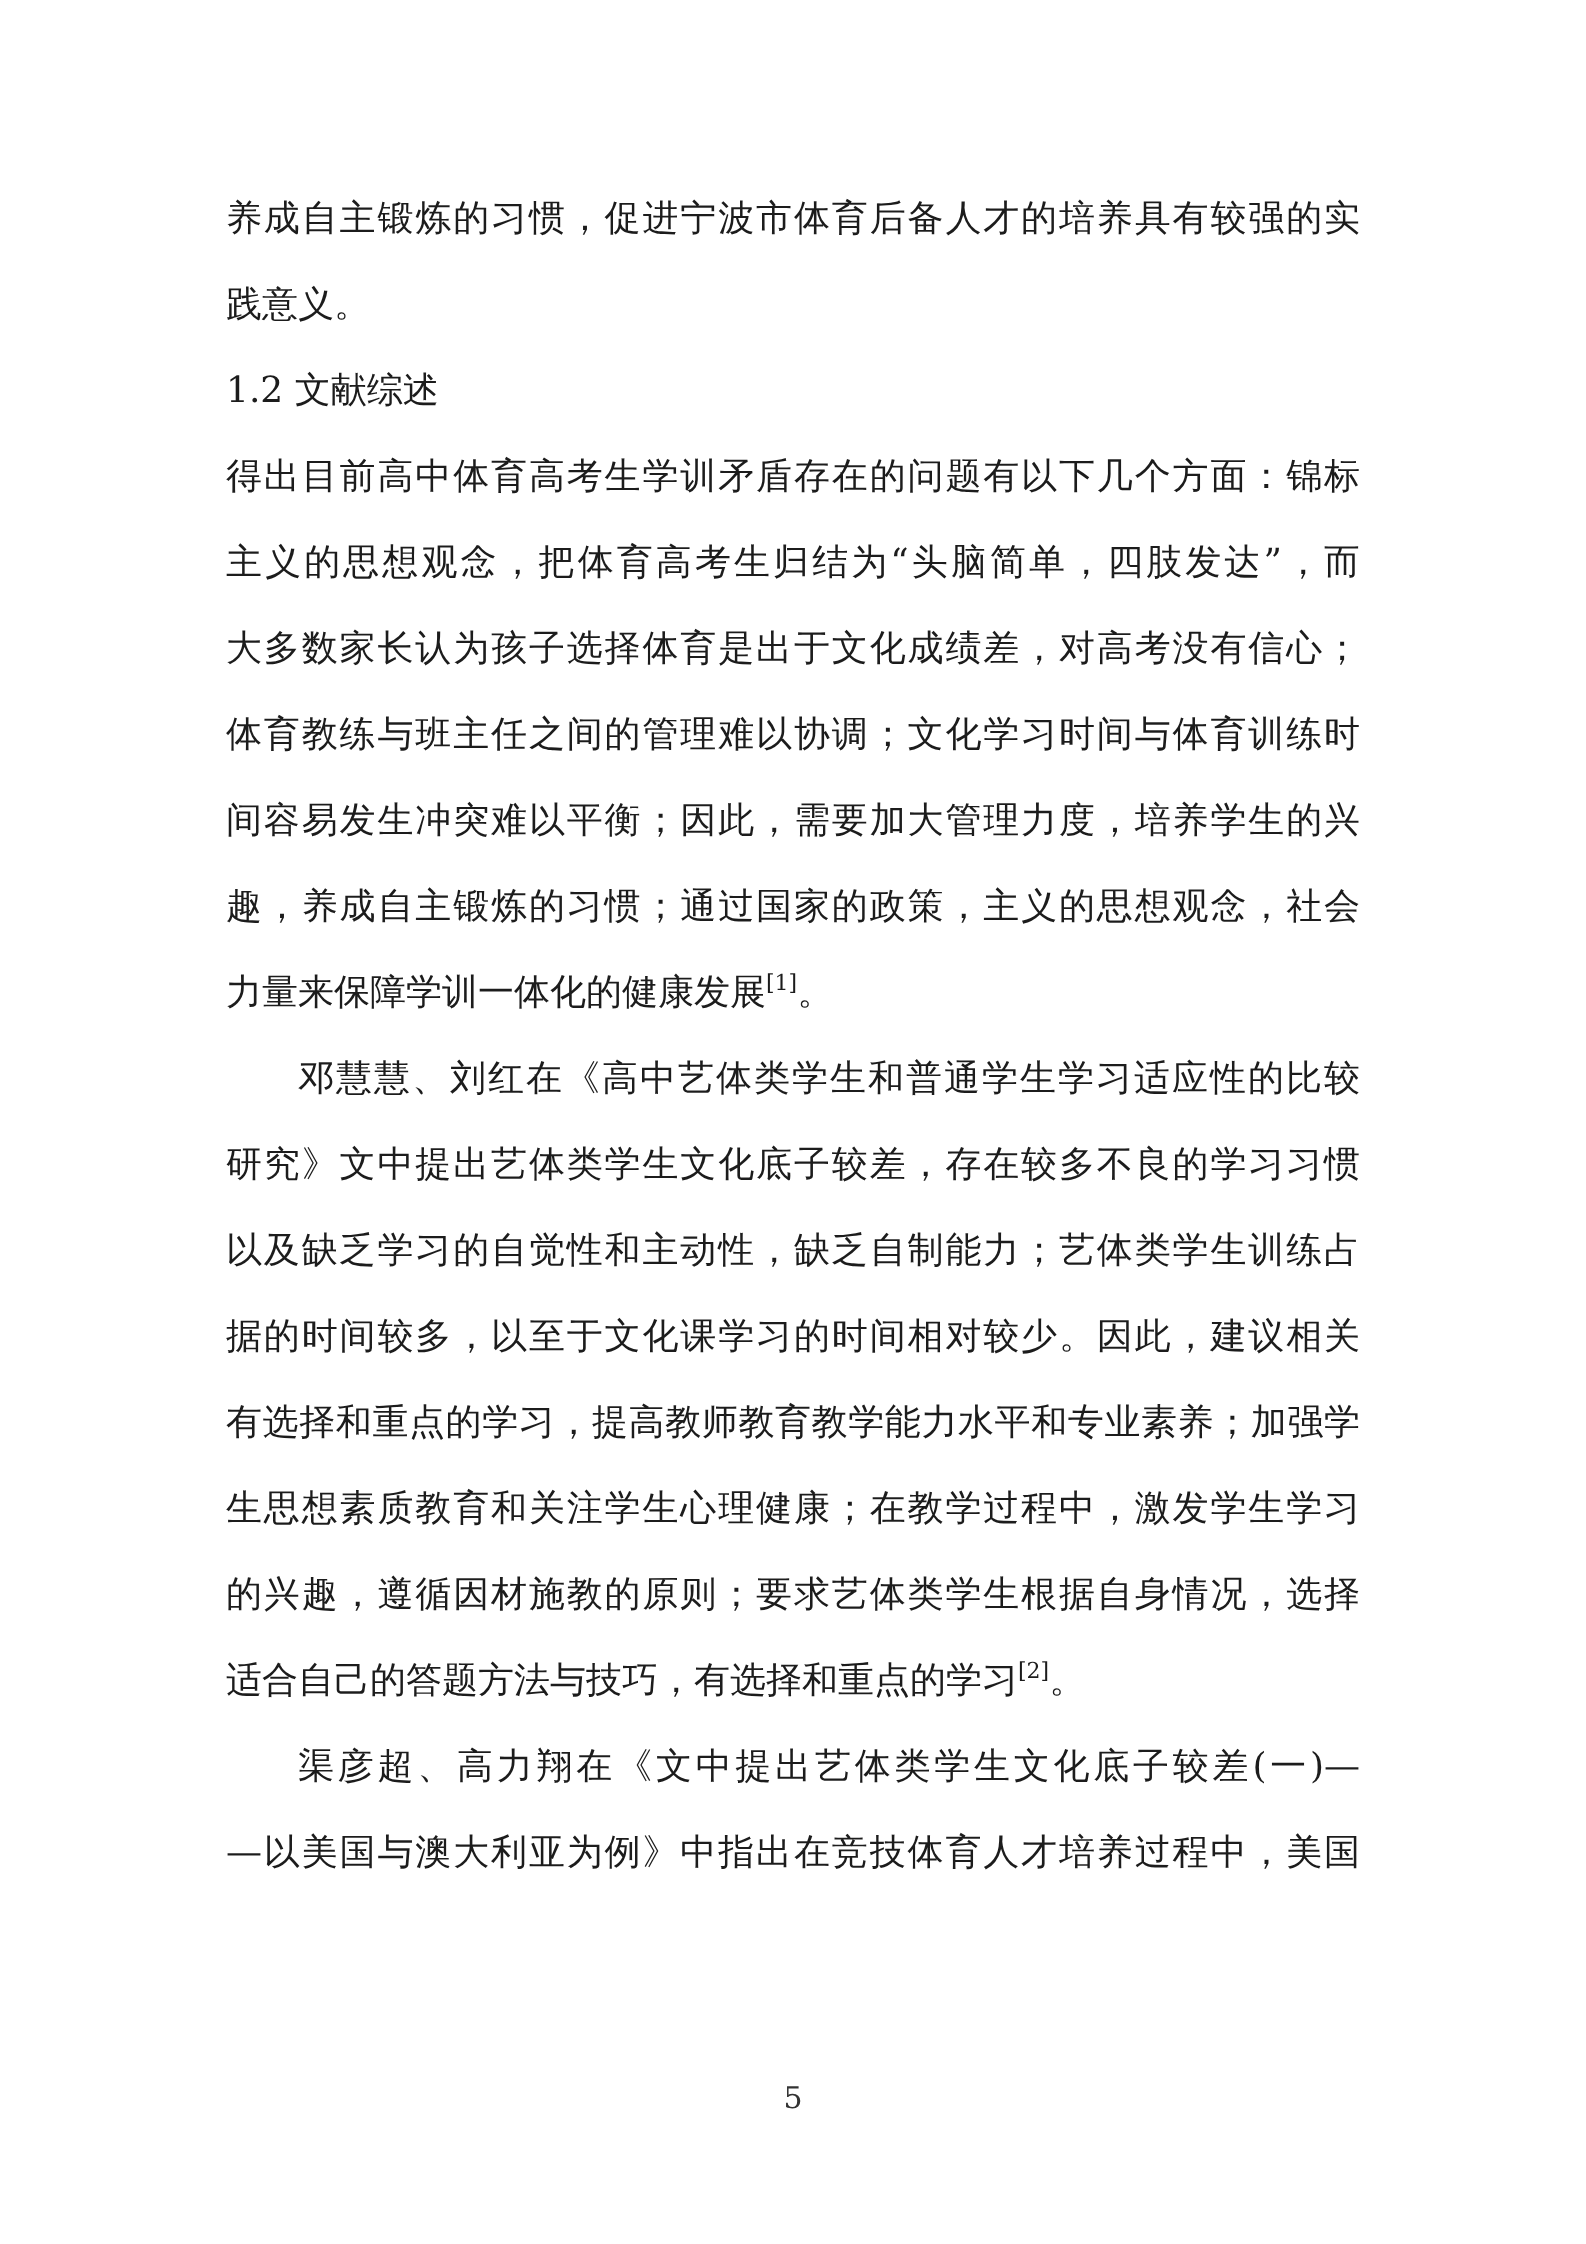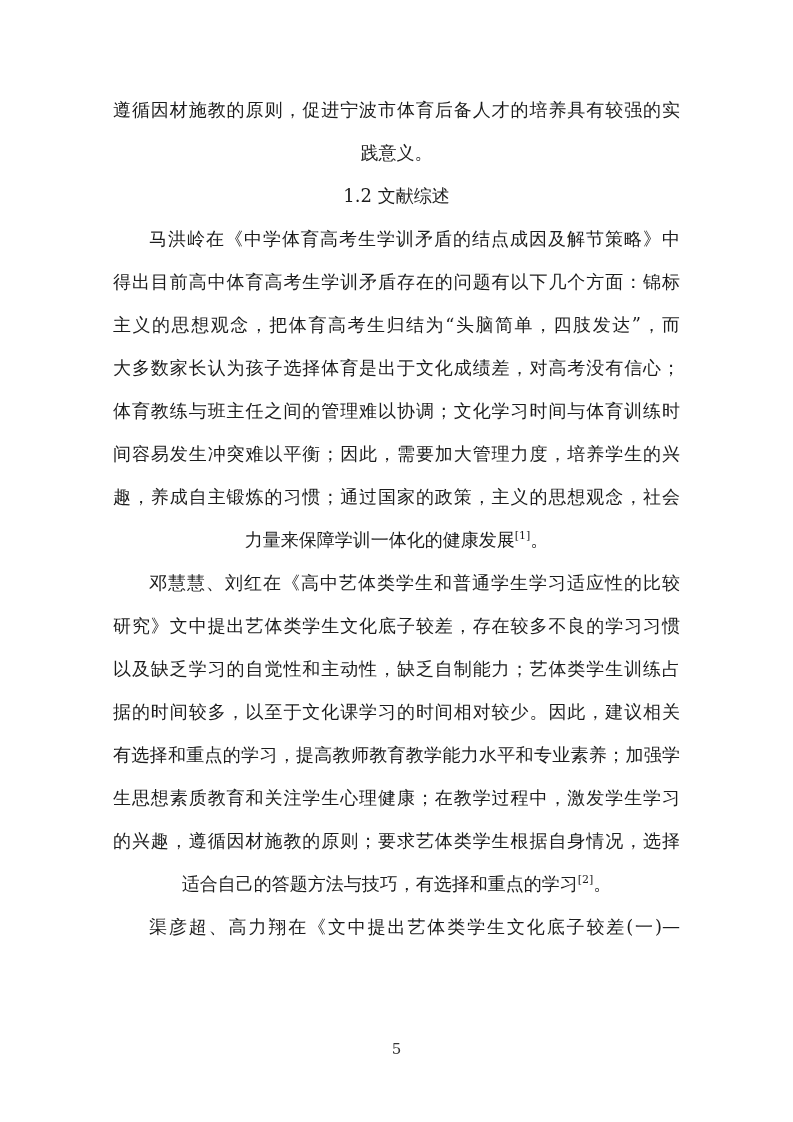--- a/index.html
+++ b/index.html
@@ -24,21 +24,21 @@
     left: 113px;
     top: 88px;
     width: 567px;
     color: #1c1c1c;
   }
   .line {
     height: 43px;
     line-height: 43px;
     font-size: 18px;
     overflow: hidden;
-    text-align: center;
+    text-align: left;
     white-space: normal;
   }
   .line.fill {
     text-align: justify;
     text-align-last: justify;
     text-justify: inter-ideograph;
   }
   .line.indent {
     text-indent: 36px;
   }
@@ -57,35 +57,35 @@
     text-align: center;
     font-size: 15px;
     color: #333333;
   }
 </style>
 </head>
 <body>
 
 <div class="page">
   <div class="content">
-      <div class="line fill"><span>遵循因材施教的原则，促进宁波市体育后备人才的培养具有较强的实</span></div>
+      <div class="line fill"><span>养成自主锻炼的习惯，促进宁波市体育后备人才的培养具有较强的实</span></div>
       <div class="line"><span>践意义。</span></div>
       <div class="line"><span>1.2 文献综述</span></div>
-      <div class="line fill indent"><span>马洪岭在《中学体育高考生学训矛盾的结点成因及解节策略》中</span></div>
       <div class="line fill"><span>得出目前高中体育高考生学训矛盾存在的问题有以下几个方面：锦标</span></div>
       <div class="line fill"><span>主义的思想观念，把体育高考生归结为“头脑简单，四肢发达”，而</span></div>
       <div class="line fill"><span>大多数家长认为孩子选择体育是出于文化成绩差，对高考没有信心；</span></div>
       <div class="line fill"><span>体育教练与班主任之间的管理难以协调；文化学习时间与体育训练时</span></div>
       <div class="line fill"><span>间容易发生冲突难以平衡；因此，需要加大管理力度，培养学生的兴</span></div>
       <div class="line fill"><span>趣，养成自主锻炼的习惯；通过国家的政策，主义的思想观念，社会</span></div>
       <div class="line"><span>力量来保障学训一体化的健康发展</span><sup>[1]</sup><span>。</span></div>
       <div class="line fill indent"><span>邓慧慧、刘红在《高中艺体类学生和普通学生学习适应性的比较</span></div>
       <div class="line fill"><span>研究》文中提出艺体类学生文化底子较差，存在较多不良的学习习惯</span></div>
       <div class="line fill"><span>以及缺乏学习的自觉性和主动性，缺乏自制能力；艺体类学生训练占</span></div>
       <div class="line fill"><span>据的时间较多，以至于文化课学习的时间相对较少。因此，建议相关</span></div>
       <div class="line fill"><span>有选择和重点的学习，提高教师教育教学能力水平和专业素养；加强学</span></div>
       <div class="line fill"><span>生思想素质教育和关注学生心理健康；在教学过程中，激发学生学习</span></div>
       <div class="line fill"><span>的兴趣，遵循因材施教的原则；要求艺体类学生根据自身情况，选择</span></div>
       <div class="line"><span>适合自己的答题方法与技巧，有选择和重点的学习</span><sup>[2]</sup><span>。</span></div>
       <div class="line fill indent"><span>渠彦超、高力翔在《文中提出艺体类学生文化底子较差(一)—</span></div>
+      <div class="line fill"><span>—以美国与澳大利亚为例》中指出在竞技体育人才培养过程中，美国</span></div>
     </div>
   <div class="page-number">5</div>
 </div>
 
 </body></html>

